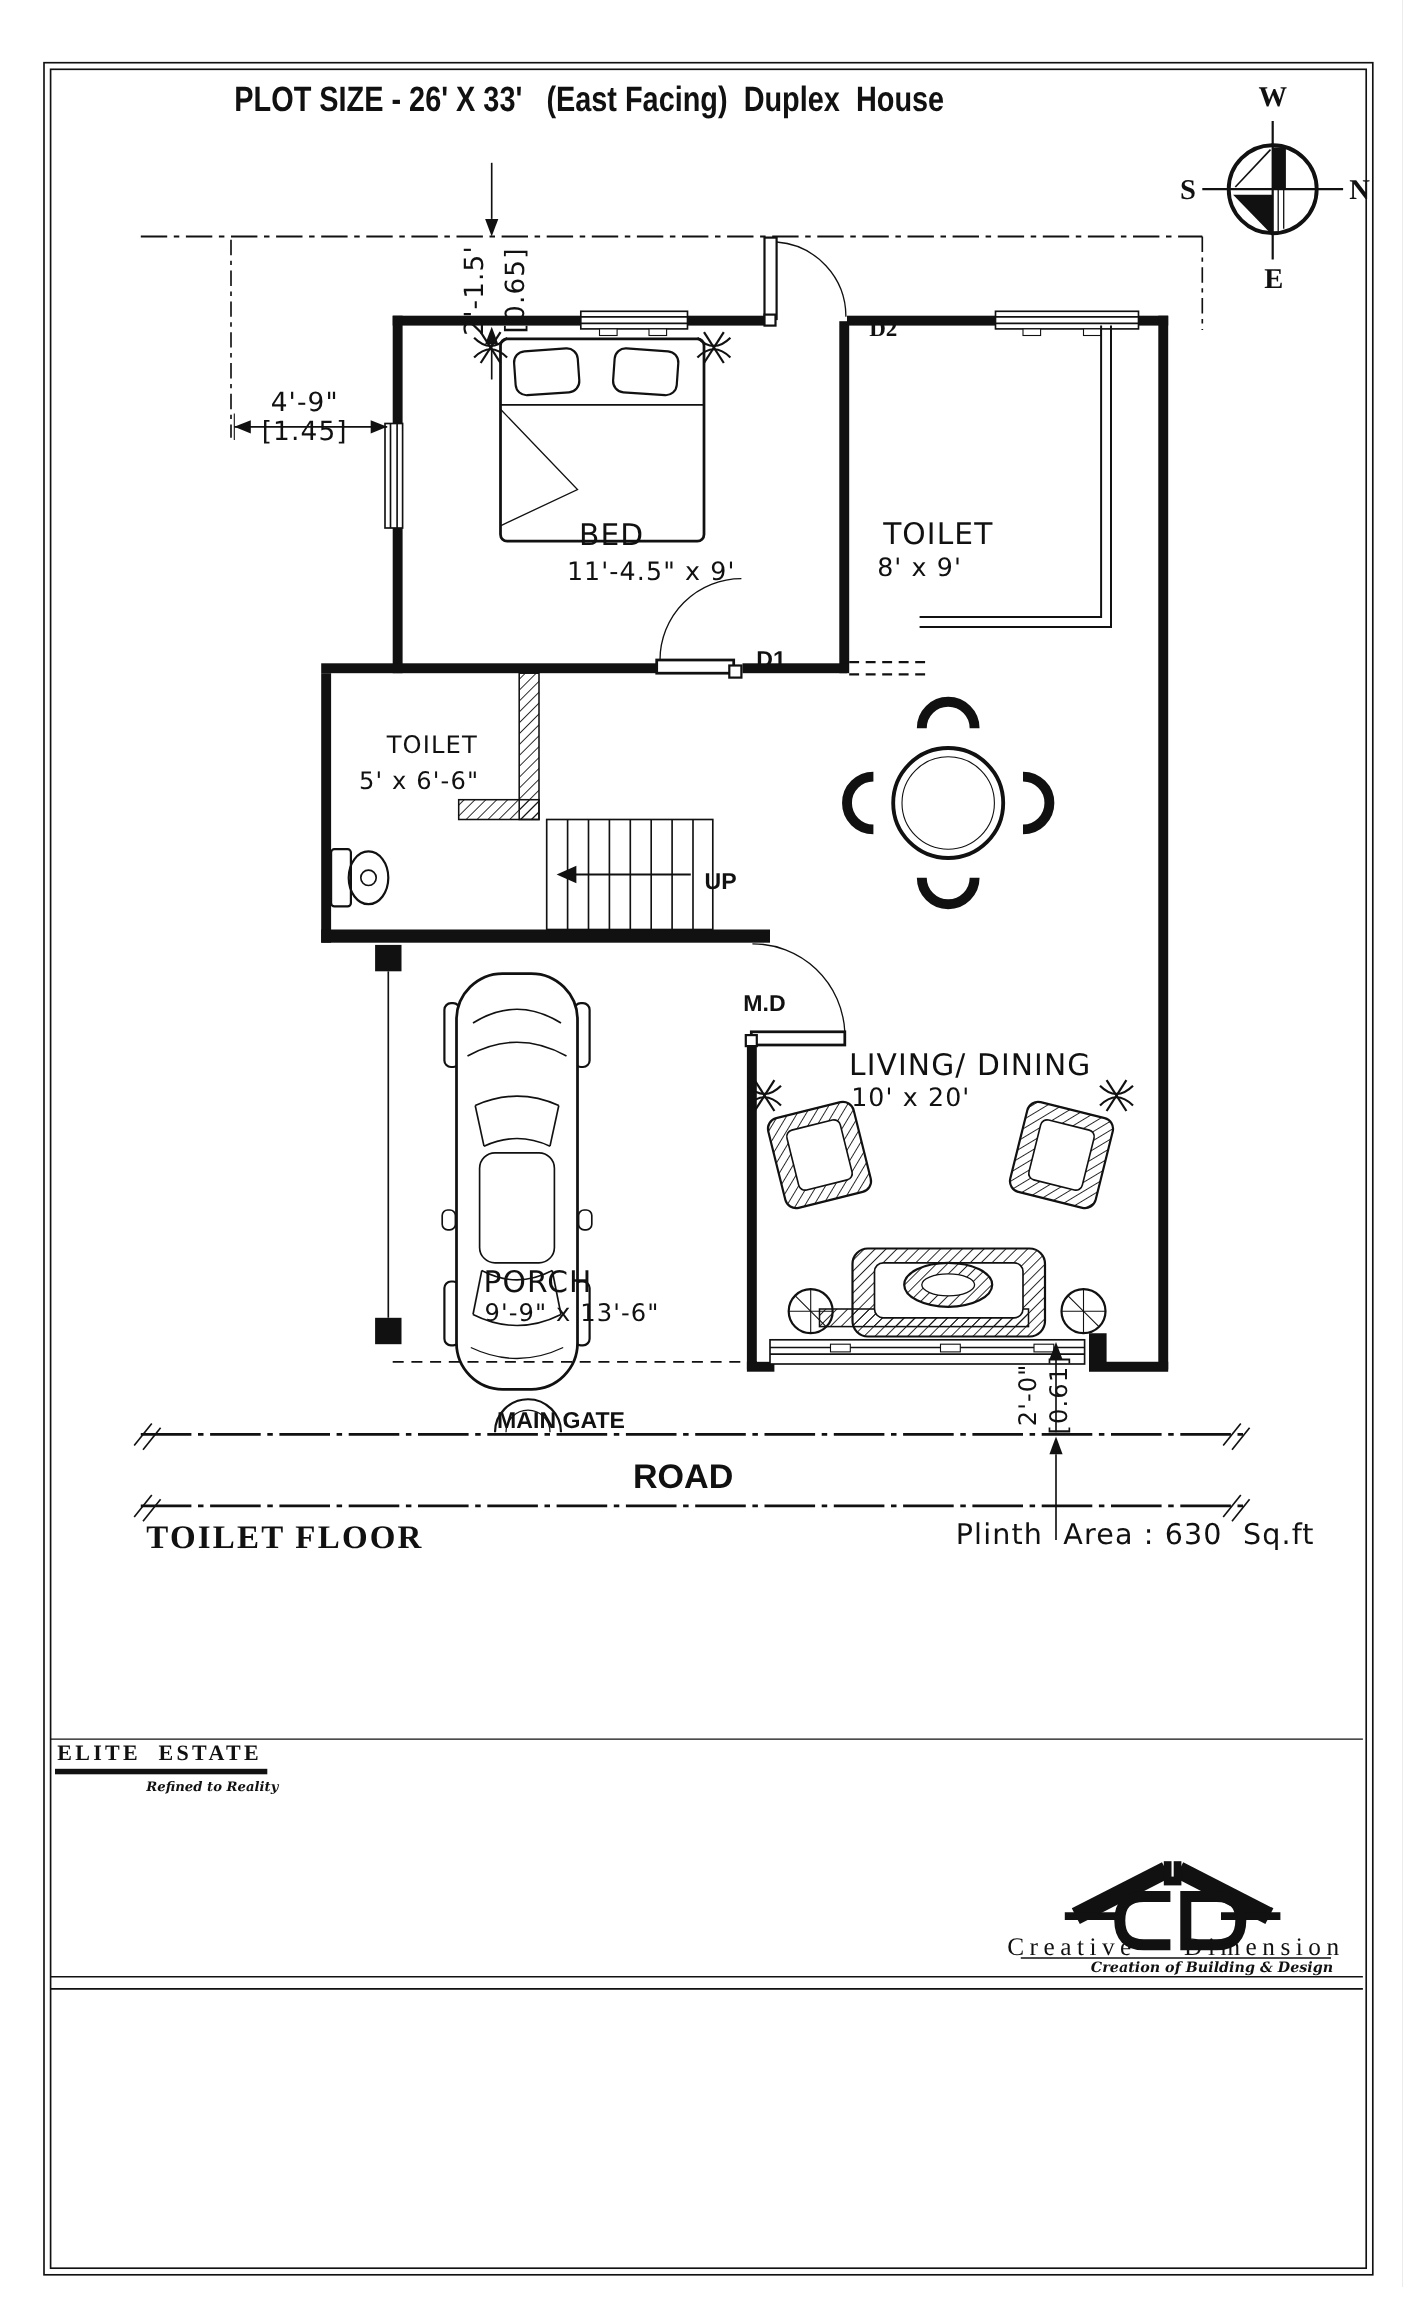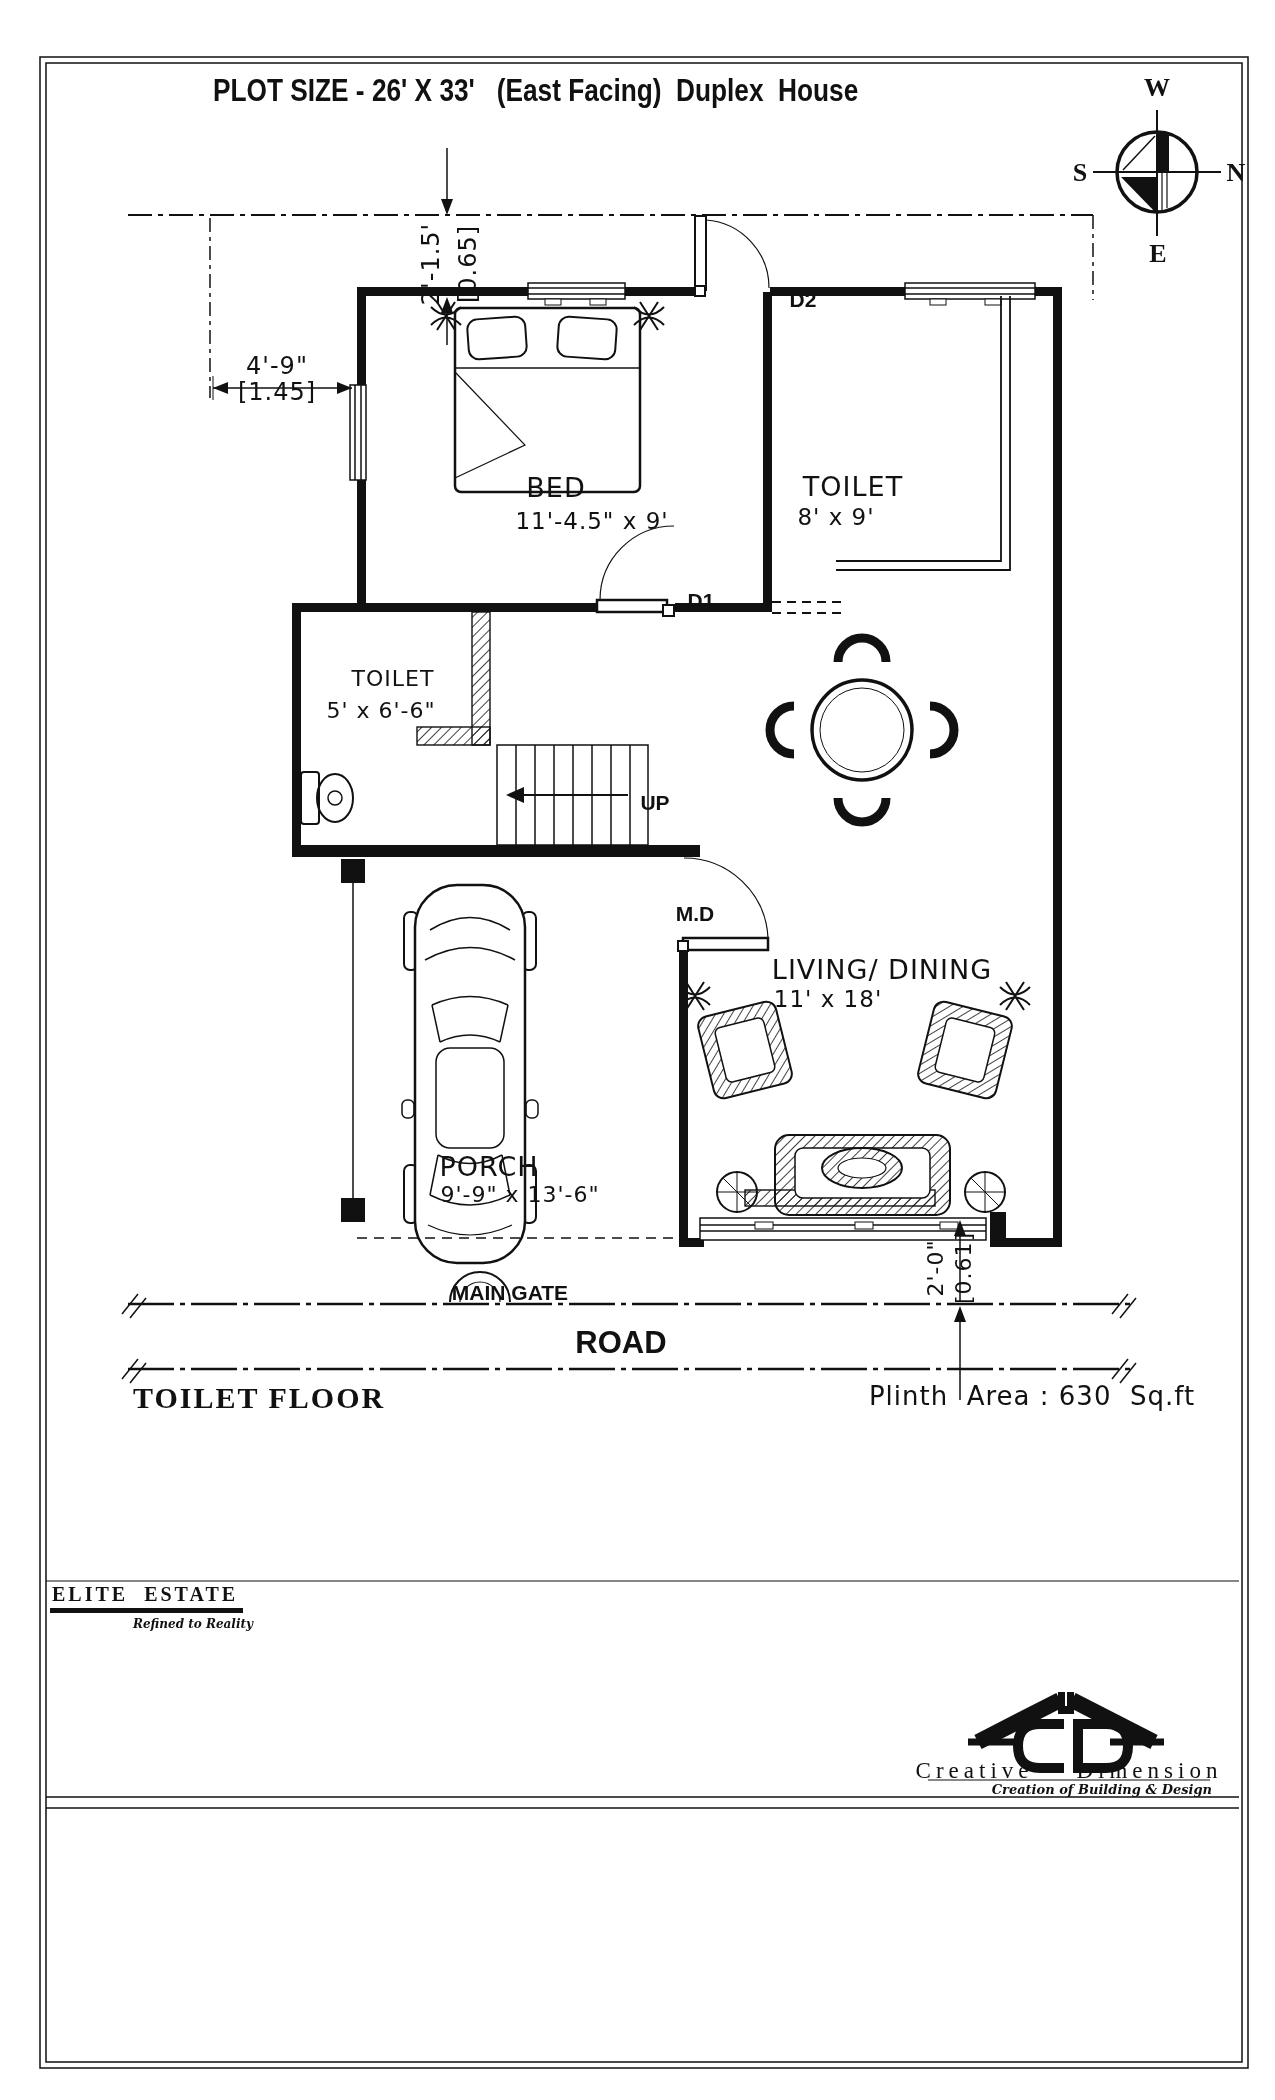--- a/index.html
+++ b/index.html
@@ -306,25 +306,25 @@
 <div class="t hand rot" style="left:936px;top:1268px;font-size:22px;">2'-0"</div>
 <div class="t hand rot" style="left:964px;top:1268px;font-size:22px;">[0.61]</div>
 
 <div class="t hand ctr" style="left:556px;top:487px;font-size:27px;">BED</div>
 <div class="t hand ctr" style="left:592px;top:521px;font-size:23px;">11'-4.5" x 9'</div>
 <div class="t hand ctr" style="left:853px;top:486px;font-size:27px;">TOILET</div>
 <div class="t hand ctr" style="left:836px;top:517px;font-size:23px;">8' x 9'</div>
 <div class="t hand ctr" style="left:393px;top:679px;font-size:22px;">TOILET</div>
 <div class="t hand ctr" style="left:381px;top:711px;font-size:22px;">5' x 6'-6"</div>
 <div class="t hand ctr" style="left:882px;top:969px;font-size:27px;">LIVING/ DINING</div>
-<div class="t hand ctr" style="left:828px;top:999px;font-size:23px;">11' x 18'</div>
+<div class="t hand ctr" style="left:828px;top:999px;font-size:23px;">10' x 20'</div>
 <div class="t hand ctr" style="left:489px;top:1166px;font-size:27px;">PORCH</div>
 <div class="t hand ctr" style="left:520px;top:1195px;font-size:22px;">9'-9" x 13'-6"</div>
 
-<div class="t cond ctr" style="left:803px;top:299px;font-size:21px;">D2</div>
+<div class="t cond ctr" style="left:803px;top:299px;font-size:21px;font-family:Liberation Serif, serif;">D2</div>
 <div class="t cond ctr" style="left:701px;top:600px;font-size:21px;">D1</div>
 <div class="t cond ctr" style="left:695px;top:913px;font-size:21px;">M.D</div>
 <div class="t cond ctr" style="left:655px;top:802px;font-size:21px;">UP</div>
 
 <div class="t cond ctr" style="left:510px;top:1292px;font-size:21px;">MAIN GATE</div>
 <div class="t cond ctr" style="left:621px;top:1342px;font-size:31px;">ROAD</div>
 
 <div class="t serif" style="left:133px;top:1383px;font-size:30px;font-weight:bold;letter-spacing:2px;">TOILET FLOOR</div>
 <div class="t hand ctr" style="left:1032px;top:1396px;font-size:26px;">Plinth  Area : 630  Sq.ft</div>
 

